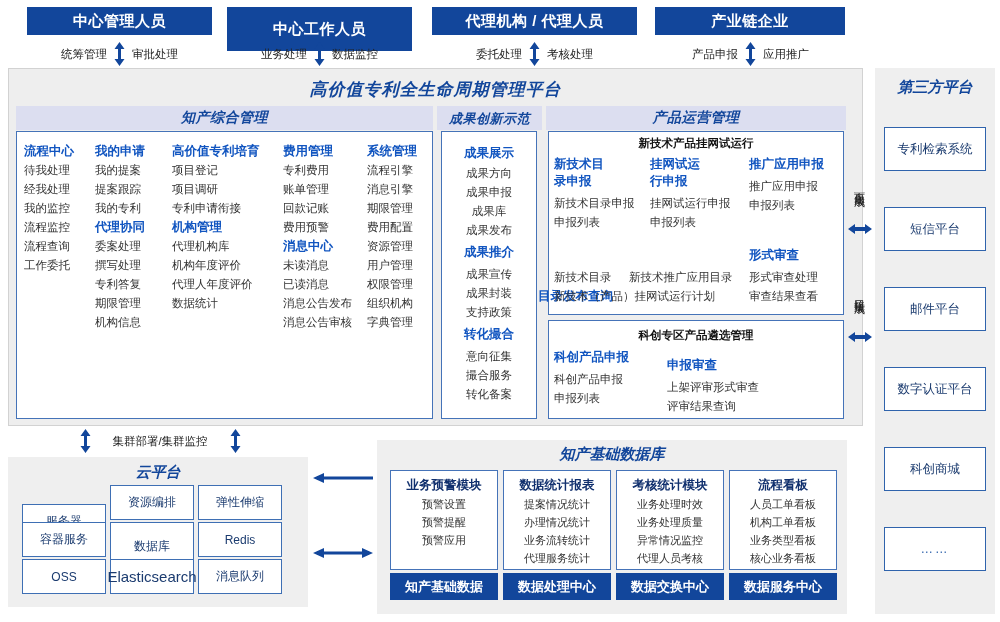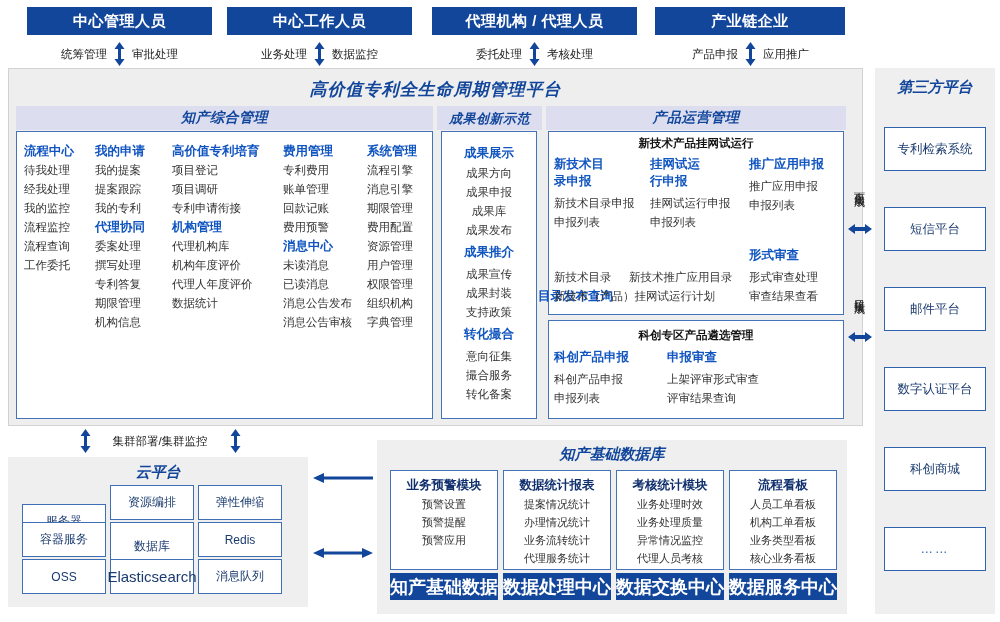--- a/index.html
+++ b/index.html
@@ -81,39 +81,39 @@
     font-size:15px;font-weight:bold;font-style:italic;color:#12469b;text-align:center;
   }
   .db-col{background:#fff;border:1px solid #4573b8;}
   .db-col-head{
     font-size:12.5px;font-weight:bold;color:#11306e;text-align:center;line-height:20px;
   }
   .db-col-item{
     font-size:11px;color:#333;text-align:center;line-height:18px;white-space:nowrap;
   }
   .db-foot{
-    background:#12469b;color:#fff;font-size:18px;font-weight:bold;
+    background:#12469b;color:#fff;font-size:13px;font-weight:bold;
     display:flex;align-items:center;justify-content:center;
   }
 </style>
 </head>
 <body>
 
 <div class="abs rolebar" style="left:27px;top:7px;width:185px;height:28px;">
   <span>中心管理人员</span>
 </div>
 <div class="abs rolesub" style="left:17px;top:43px;width:205px;height:22px;">
   <span class="lbl">统筹管理</span>
   <svg class="vararrow" width="13" height="24" viewBox="0 0 13 24">
       <path d="M6.5 0 L11.5 7 L8 7 L8 17 L11.5 17 L6.5 24 L1.5 17 L5 17 L5 7 L1.5 7 Z" fill="#12469b"></path>
     </svg>
   <span class="lbl">审批处理</span>
 </div>
 
-<div class="abs rolebar" style="left:227px;top:7px;width:185px;height:28px;">
+<div class="abs rolebar" style="left:227px;top:7px;width:185px;height:44px;">
   <span>中心工作人员</span>
 </div>
 <div class="abs rolesub" style="left:217px;top:43px;width:205px;height:22px;">
   <span class="lbl">业务处理</span>
   <svg class="vararrow" width="13" height="24" viewBox="0 0 13 24">
       <path d="M6.5 0 L11.5 7 L8 7 L8 17 L11.5 17 L6.5 24 L1.5 17 L5 17 L5 7 L1.5 7 Z" fill="#12469b"></path>
     </svg>
   <span class="lbl">数据监控</span>
 </div>
 
@@ -259,21 +259,21 @@
 <div class="abs colitem" style="left:749px;top:268px;">形式审查处理</div>
 <div class="abs colitem" style="left:749px;top:287px;">审查结果查看</div>
 
 <div class="abs whitebox" style="left:548px;top:320px;width:296px;height:99px;"></div>
 <div class="abs subbox-title" style="left:548px;top:328px;width:296px;height:16px;">科创专区产品遴选管理</div>
 <div class="abs col" style="left:554px;top:348px;width:110px;">
   <span class="colhead">科创产品申报</span>
   <span class="colitem" style="margin-top:3px;">科创产品申报</span>
   <span class="colitem">申报列表</span>
 </div>
-<div class="abs col" style="left:667px;top:348px;width:130px;">
+<div class="abs col" style="left:667px;top:356px;width:130px;">
   <span class="colhead">申报审查</span>
   <span class="colitem" style="margin-top:3px;">上架评审形式审查</span>
   <span class="colitem">评审结果查询</span>
 </div>
 
 <div class="abs vtext" style="left:851px;top:155px;width:16px;height:62px;">页面集成</div>
 <svg class="abs" style="left:848px;top:222px;" width="24" height="14" viewBox="0 0 24 14">
     <path d="M0 7 L7 2 L7 5 L17 5 L17 2 L24 7 L17 12 L17 9 L7 9 L7 12 Z" fill="#12469b"></path>
   </svg>
 <div class="abs vtext" style="left:851px;top:262px;width:16px;height:62px;">接口集成</div>

